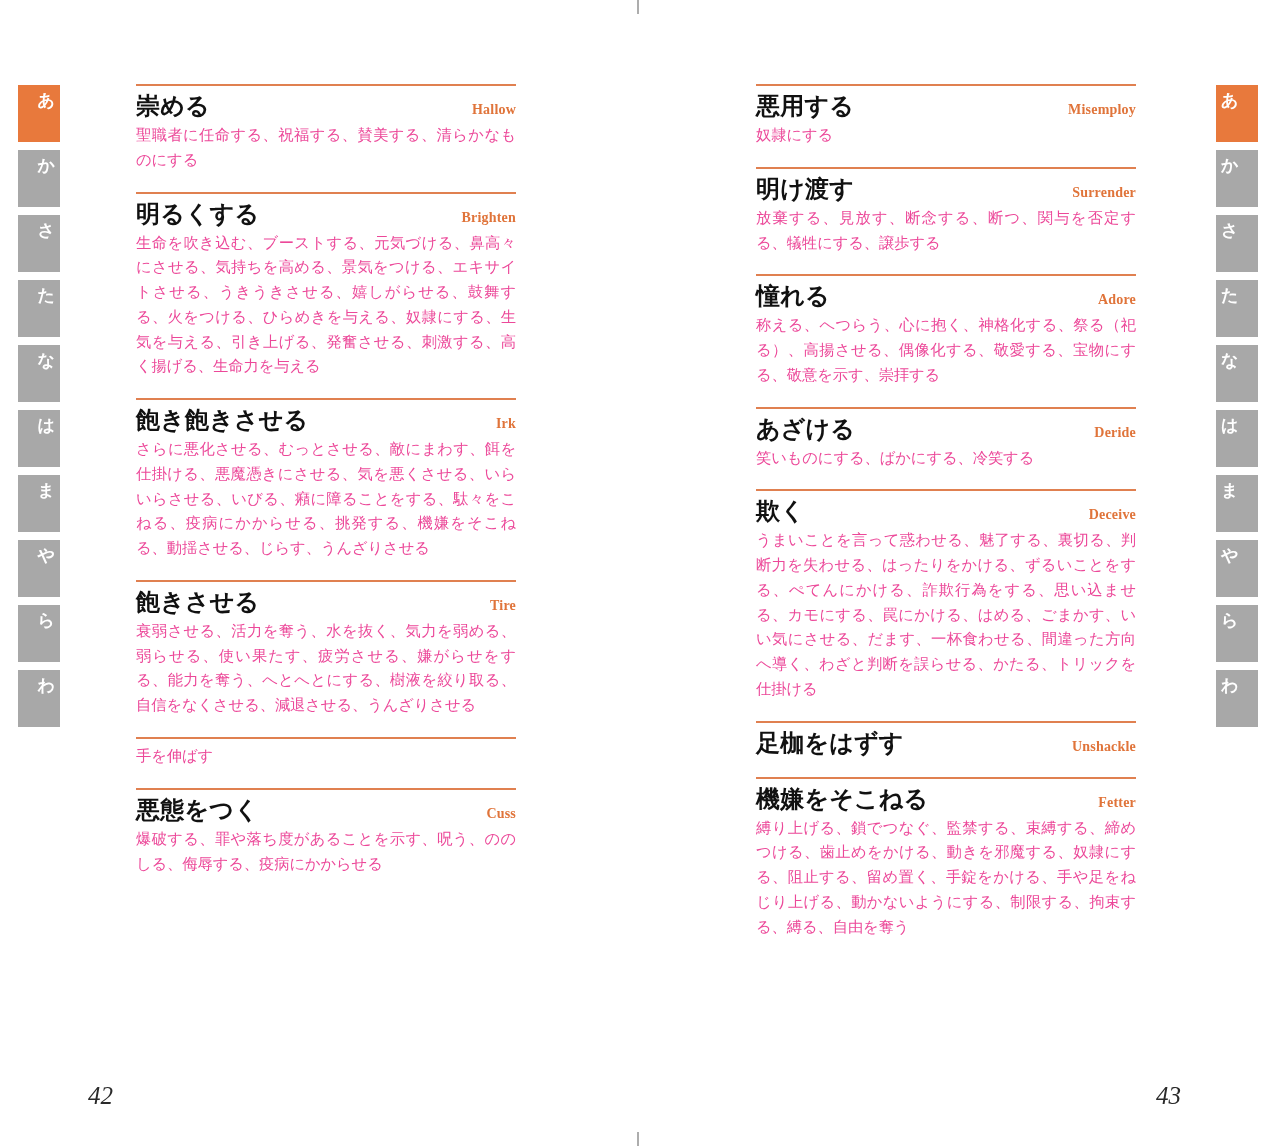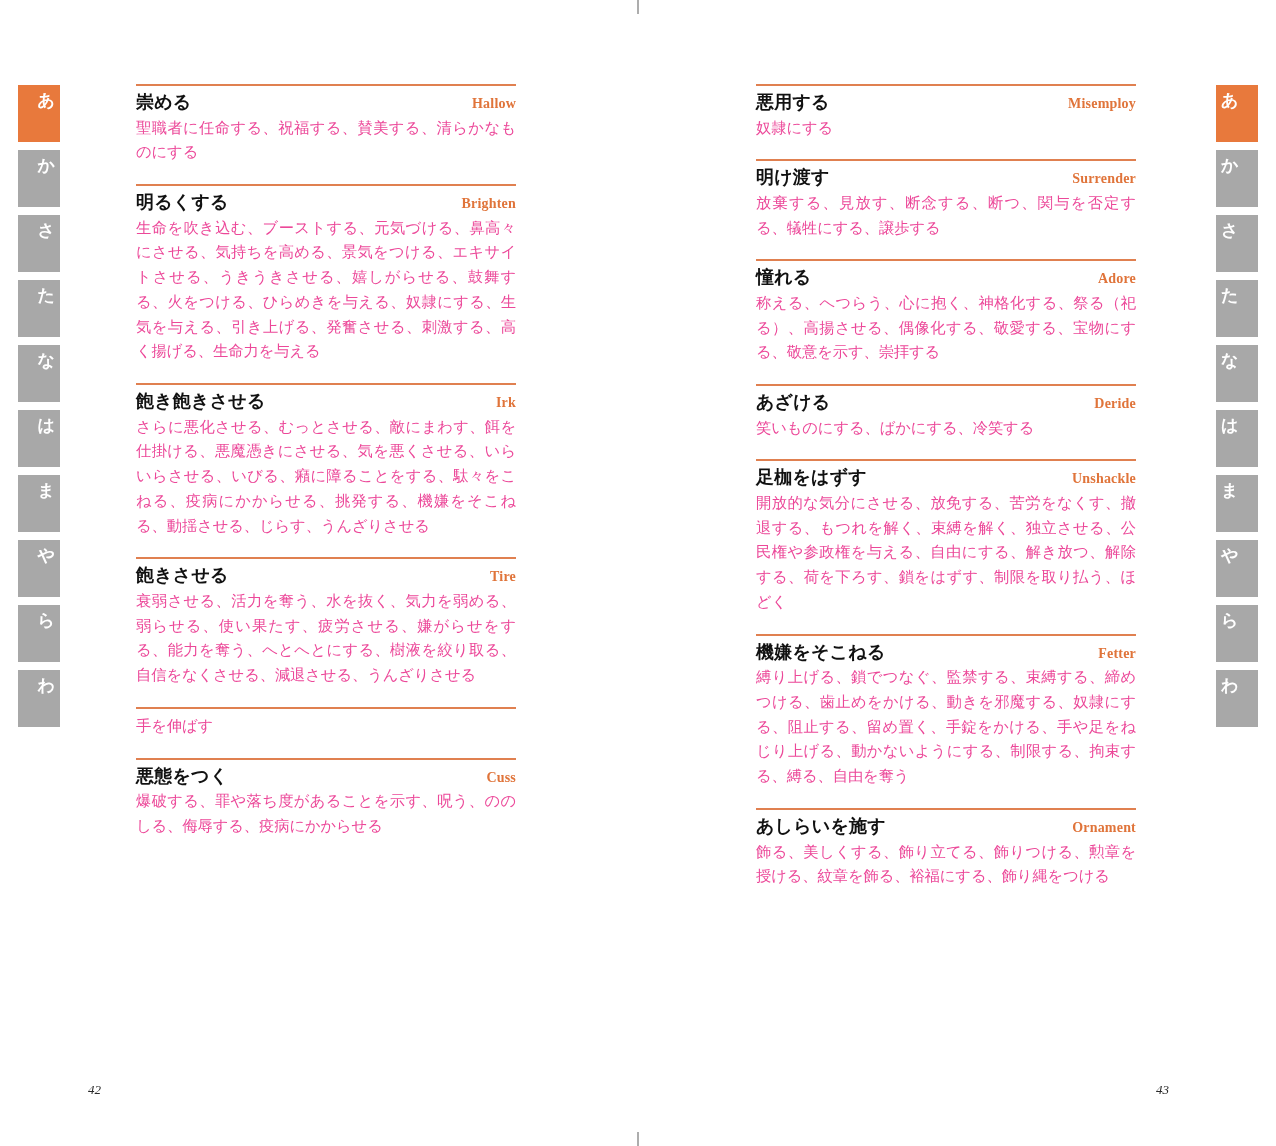--- a/index.html
+++ b/index.html
@@ -71,21 +71,21 @@
 
   .entry-head {
     display: flex;
     align-items: baseline;
     justify-content: space-between;
     margin-bottom: 2px;
   }
 
   .entry-jp {
     font-family: "DejaVu Sans", "Liberation Sans", sans-serif;
-    font-size: 18px;
+    font-size: 24px;
     font-weight: 700;
     color: #111111;
     letter-spacing: 0.2px;
     line-height: 1.25;
   }
 
   .entry-en {
     font-family: "Liberation Serif", "DejaVu Serif", serif;
     font-size: 14px;
     font-weight: 700;
@@ -110,21 +110,21 @@
     line-height: 1;
     letter-spacing: 0;
   }
 
   
   .folio {
     position: absolute;
     top: 1082px;
     font-family: "Liberation Serif", "DejaVu Serif", serif;
     font-style: italic;
-    font-size: 13px;
+    font-size: 25px;
     color: #2a2a2a;
   }
   .folio-left  { left: 88px; }
   .folio-right { left: 1156px; }
 </style>
 </head>
 <body>
 
 <div class="crop-mark crop-top"></div>
 <div class="crop-mark crop-bottom"></div>
@@ -231,37 +231,36 @@
       <div class="entry-rule"></div>
       <div class="entry-head">
         <div class="entry-jp">あざける</div>
         <div class="entry-en">Deride</div>
       </div>
       <div class="entry-body">笑いものにする、ばかにする、冷笑する</div>
     </div>
     <div class="entry">
       <div class="entry-rule"></div>
       <div class="entry-head">
+        <div class="entry-jp">欺く</div>
+        <div class="entry-en">Deceive</div>
+      </div>
+      <div class="entry-body">うまいことを言って惑わせる、魅了する、裏切る、判断力を失わせる、はったりをかける、ずるいことをする、ぺてんにかける、詐欺行為をする、思い込ませる、カモにする、罠にかける、はめる、ごまかす、いい気にさせる、だます、一杯食わせる、間違った方向へ導く、わざと判断を誤らせる、かたる、トリックを仕掛ける</div>
+    </div>
+    <div class="entry">
+      <div class="entry-rule"></div>
+      <div class="entry-head">
         <div class="entry-jp">足枷をはずす</div>
         <div class="entry-en">Unshackle</div>
       </div>
-      <div class="entry-body">開放的な気分にさせる、放免する、苦労をなくす、撤退する、もつれを解く、束縛を解く、独立させる、公民権や参政権を与える、自由にする、解き放つ、解除する、荷を下ろす、鎖をはずす、制限を取り払う、ほどく</div>
     </div>
     <div class="entry">
       <div class="entry-rule"></div>
       <div class="entry-head">
         <div class="entry-jp">機嫌をそこねる</div>
         <div class="entry-en">Fetter</div>
       </div>
       <div class="entry-body">縛り上げる、鎖でつなぐ、監禁する、束縛する、締めつける、歯止めをかける、動きを邪魔する、奴隷にする、阻止する、留め置く、手錠をかける、手や足をねじり上げる、動かないようにする、制限する、拘束する、縛る、自由を奪う</div>
     </div>
-    <div class="entry">
-      <div class="entry-rule"></div>
-      <div class="entry-head">
-        <div class="entry-jp">あしらいを施す</div>
-        <div class="entry-en">Ornament</div>
-      </div>
-      <div class="entry-body">飾る、美しくする、飾り立てる、飾りつける、勲章を授ける、紋章を飾る、裕福にする、飾り縄をつける</div>
-    </div>
   </div>
 
 <div class="folio folio-left">42</div>
 <div class="folio folio-right">43</div>
 
 </body></html>

